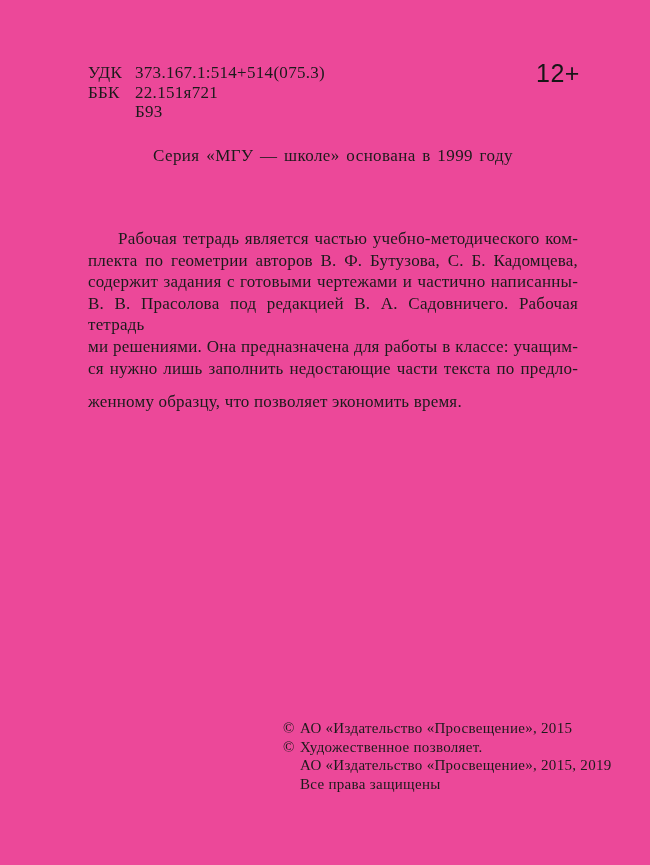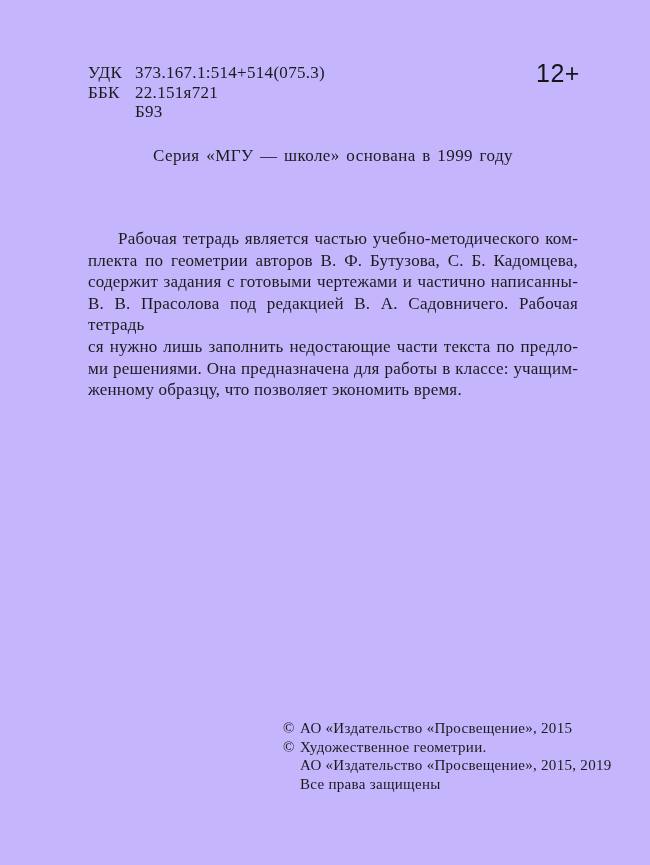--- a/index.html
+++ b/index.html
@@ -11,21 +11,21 @@
     height: 865px;
     background: #ffffff;
     position: relative;
     font-family: "Liberation Serif", serif;
     color: #1b1b1b;
     overflow: hidden;
   }
   .page {
     position: absolute;
     inset: 0;
-    background: #c4b5fd;
+    background: #ec4899;
   }
 
   
   .classification {
     position: absolute;
     left: 88px;
     top: 63px;
     font-size: 17px;
     line-height: 19.7px;
     letter-spacing: 0.3px;
@@ -66,21 +66,21 @@
     font-size: 17px;
     line-height: 21.6px;
     letter-spacing: 0.2px;
   }
   .ann-line {
     text-align: justify;
     text-align-last: justify;
     white-space: normal;
   }
   .ann-line.first { text-indent: 30px; }
-  .ann-line.last { text-align-last: left; }
+  .ann-line.last { text-align-last: left; margin-top: 12px; }
 
   
   .isbn {
     position: absolute;
     left: 88px;
     top: 719px;
     font-size: 16px;
     font-weight: bold;
     letter-spacing: 0.4px;
     white-space: nowrap;
@@ -119,34 +119,34 @@
 
   <div class="age-rating">12+</div>
 
   <div class="series-line">Серия «МГУ — школе» основана в 1999 году</div>
 
   <div class="annotation">
     <div class="ann-line first">Рабочая тетрадь является частью учебно-методического ком-</div>
     <div class="ann-line">плекта по геометрии авторов В. Ф. Бутузова, С. Б. Кадомцева,</div>
     <div class="ann-line">содержит задания с готовыми чертежами и частично написанны-</div>
     <div class="ann-line">В. В. Прасолова под редакцией В. А. Садовничего. Рабочая тетрадь</div>
+    <div class="ann-line">ми решениями. Она предназначена для работы в классе: учащим-</div>
     <div class="ann-line">ся нужно лишь заполнить недостающие части текста по предло-</div>
-    <div class="ann-line">ми решениями. Она предназначена для работы в классе: учащим-</div>
     <div class="ann-line last">женному образцу, что позволяет экономить время.</div>
   </div>
 
 
   <div class="copyright">
     <div class="copy-row">
       <span class="copy-sym">©</span>
       <span class="copy-text">АО «Издательство «Просвещение», 2015</span>
     </div>
     <div class="copy-row">
       <span class="copy-sym">©</span>
-      <span class="copy-text">Художественное геометрии.</span>
+      <span class="copy-text">Художественное позволяет.</span>
     </div>
     <div class="copy-row">
       <span class="copy-sym"></span>
       <span class="copy-text">АО «Издательство «Просвещение», 2015, 2019</span>
     </div>
     <div class="copy-row">
       <span class="copy-sym"></span>
       <span class="copy-text">Все права защищены</span>
     </div>
   </div>

